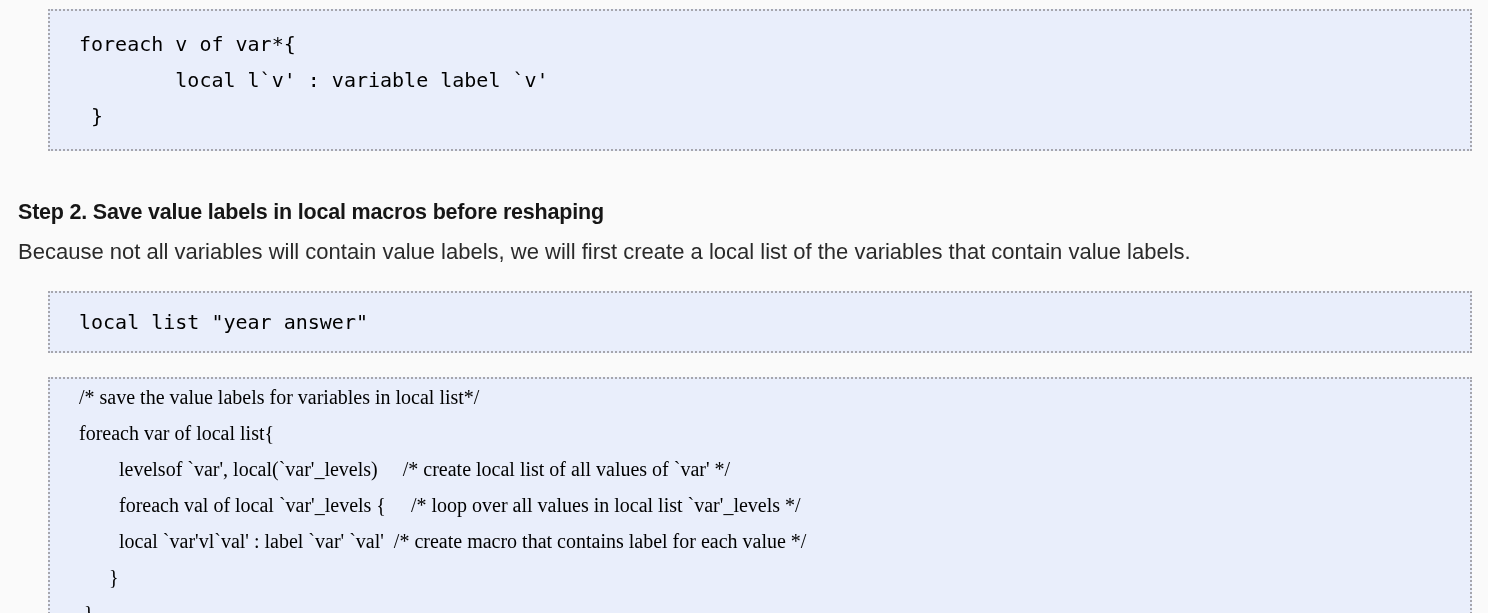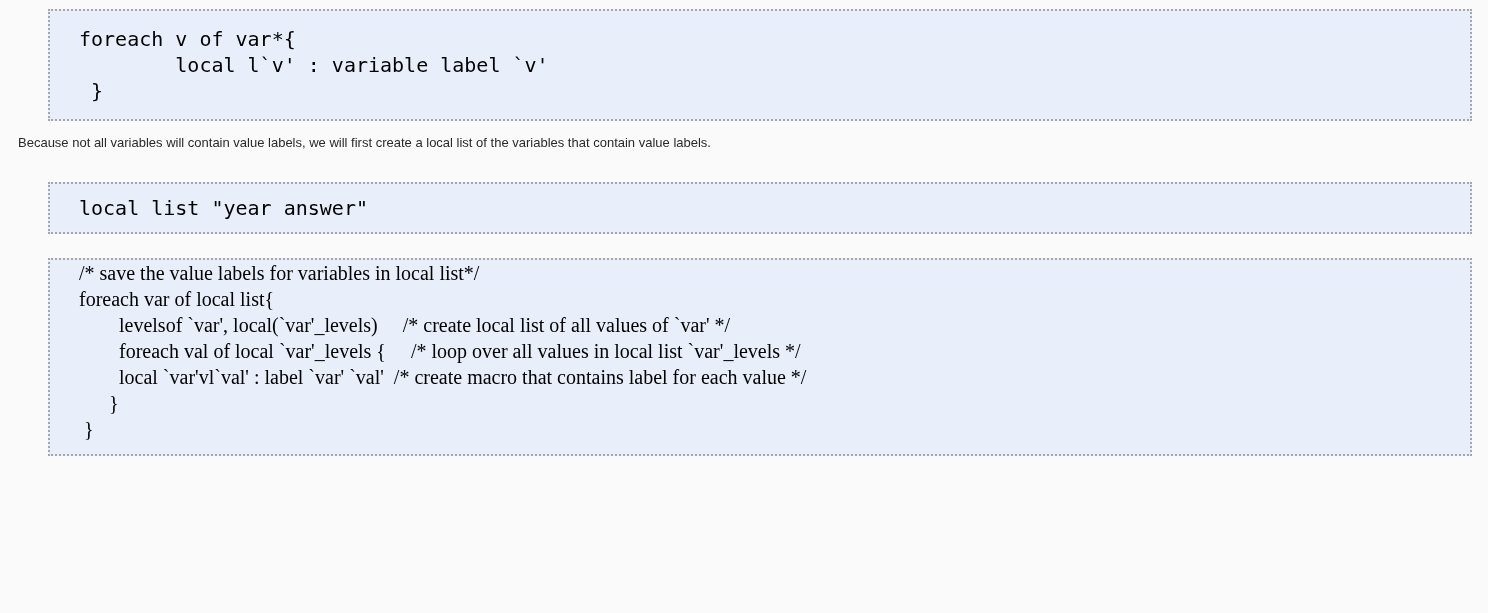--- a/index.html
+++ b/index.html
@@ -19,21 +19,21 @@
   }
   pre.code-block {
     display: block;
     box-sizing: border-box;
     margin: 0 16px 0 48px;
     background: #e9eefb;
     border: 2px dotted #a6a6ad;
     padding: 15px 10px 15px 29px;
     font-family: "DejaVu Sans Mono", monospace;
     font-size: 20px;
-    line-height: 26px;
+    line-height: 36px;
     color: #000000;
     white-space: pre;
     overflow: hidden;
   }
   pre.code-block.compact {
     padding-top: 11px;
     padding-bottom: 11px;
   }
   pre.code-block.tall {
     padding-top: 0;
@@ -42,22 +42,22 @@
   }
   h3.step-heading {
     margin: 49px 16px 0 18px;
     font-size: 21.5px;
     line-height: 24px;
     font-weight: bold;
     color: #161616;
     letter-spacing: -0.2px;
   }
   p.body-text {
-    margin: 10px 16px 0 18px;
-    font-size: 13px;
+    margin: 16px 16px 0 18px;
+    font-size: 22px;
     line-height: 23px;
     color: #2a2a2a;
   }
   p.body-text.gap-lg {
     margin-top: 28px;
   }
   pre.code-block.gap-md {
     margin-top: 28px;
   }
   pre.code-block.gap-sm {
@@ -66,20 +66,21 @@
 </style>
 </head>
 <body>
 
 <div class="page">
 
   <pre class="code-block">foreach v of var*{
         local l`v' : variable label `v'
  }</pre>
 
+  <h3 class="step-heading">Step 2. Save value labels in local macros before reshaping</h3>
 
   <p class="body-text">Because not all variables will contain value labels, we will first create a local list of the variables that contain value labels.</p>
 
   <pre class="code-block compact gap-md">local list "year answer"</pre>
 
 
   <pre class="code-block tall gap-sm">/* save the value labels for variables in local list*/
 foreach var of local list{
         levelsof `var', local(`var'_levels)     /* create local list of all values of `var' */
         foreach val of local `var'_levels {     /* loop over all values in local list `var'_levels */

